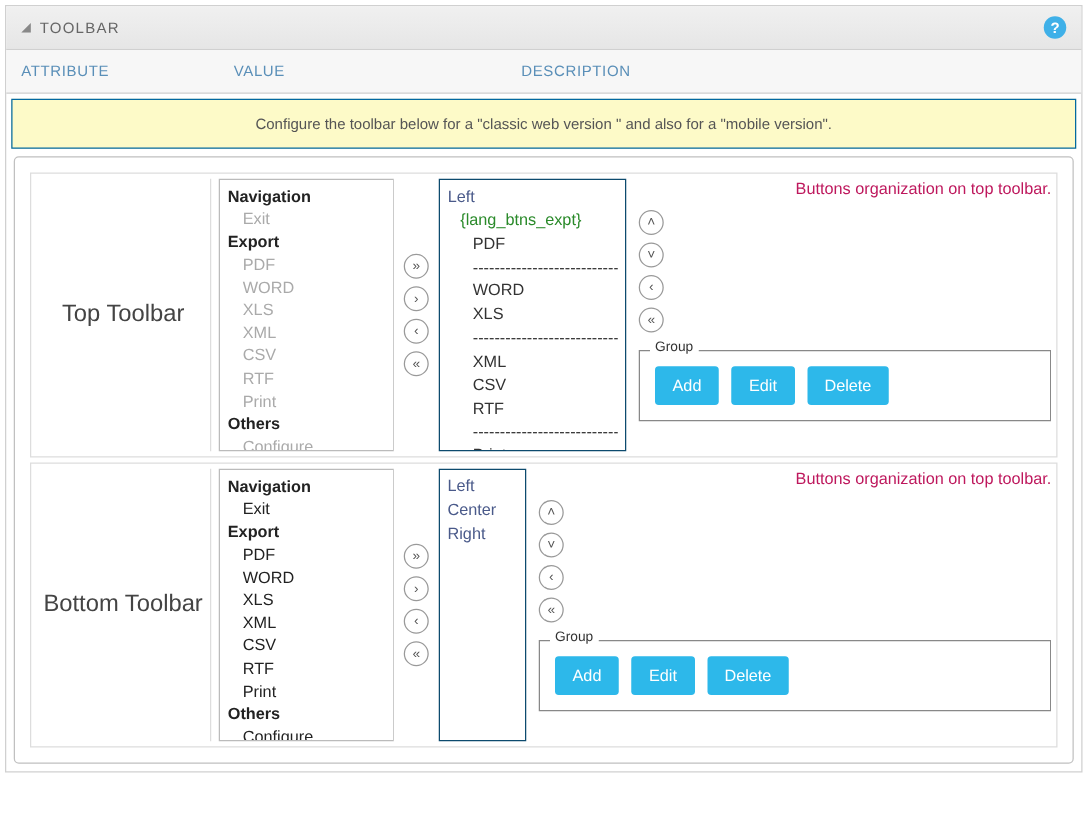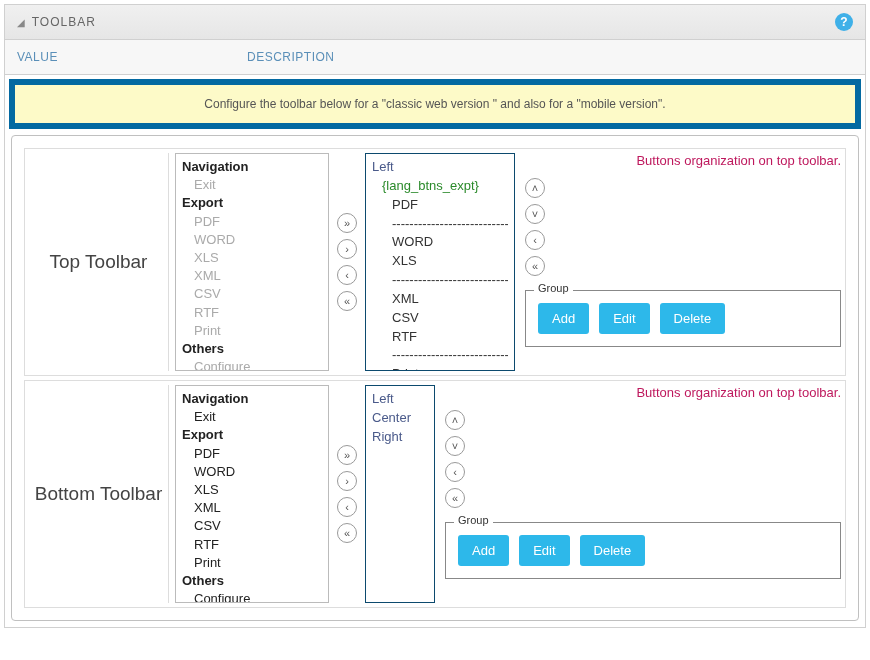--- a/index.html
+++ b/index.html
@@ -6,29 +6,29 @@
 body { font-family: Arial, sans-serif; font-size: 13px; color: #333; background: #fff; }
 .panel { border: 1px solid #d0d0d0; margin: 4px; }
 .panel-header { background: linear-gradient(#f0f0f0, #e6e6e6); border-bottom: 1px solid #d0d0d0; padding: 8px 12px; display: flex; align-items: center; justify-content: space-between; }
 .panel-title { display: flex; align-items: center; gap: 6px; color: #666; font-size: 12px; letter-spacing: 1px; }
 .collapse-icon { color: #888; font-size: 10px; }
 .help-icon { width: 18px; height: 18px; border-radius: 50%; background: #3fb0e8; color: #fff; display: flex; align-items: center; justify-content: center; font-weight: bold; font-size: 12px; cursor: pointer; }
 .column-headers { display: flex; padding: 10px 12px; background: #f7f7f7; border-bottom: 1px solid #d0d0d0; color: #5a8fb8; font-size: 12px; letter-spacing: 0.5px; }
 .col-attr { width: 170px; }
 .col-val { width: 230px; }
 .col-desc { flex: 1; }
-.alert { background: #fdfac8; border: 6px solid #0369a1; padding: 12px; text-align: center; margin: 4px; font-size: 12px; color: #555; }
+.alert { background: #fdfac8; border: 1px solid #0369a1; padding: 12px; text-align: center; margin: 4px; font-size: 12px; color: #555; }
 .tabs-container { margin: 6px; border: 1px solid #c0c0c0; border-radius: 4px; background: #fff; }
 .tab-strip { display: flex; background: linear-gradient(#f4f4f4, #dcdcdc); border-bottom: 1px solid #c0c0c0; border-radius: 4px 4px 0 0; padding-left: 6px; padding-top: 4px; }
 .tab { padding: 6px 16px; border: 1px solid #c0c0c0; border-bottom: none; margin-right: 2px; background: linear-gradient(#f0f0f0, #e0e0e0); color: #555; cursor: pointer; border-radius: 3px 3px 0 0; font-size: 12px; }
 .tab.active { background: #fff; font-weight: normal; position: relative; top: 1px; }
 .tab-content { padding: 8px; }
 .toolbar-row { display: flex; align-items: flex-start; border: 1px solid #ddd; margin: 4px; padding: 4px; }
 .row-label { width: 140px; min-width: 140px; display: flex; align-items: center; justify-content: center; align-self: stretch; font-size: 19px; color: #444; border-right: 1px solid #ddd; margin-right: 6px; }
-.listbox { border: 1px solid #bbb; width: 154px; height: 218px; overflow-y: scroll; padding: 4px 6px; font-size: 13px; line-height: 1.4; background: #fff; }
+.listbox { border: 1px solid #bbb; width: 140px; height: 218px; overflow-y: scroll; padding: 4px 6px; font-size: 13px; line-height: 1.4; background: #fff; }
 .listbox .hdr { font-weight: bold; color: #222; }
 .listbox .item { color: #aaa; padding-left: 12px; }
 .listbox .item-dk { color: #222; padding-left: 12px; }
 .listbox2 { border: 1px solid #0c4a6e; width: 150px; height: 218px; overflow-y: scroll; padding: 4px 6px; font-size: 13px; line-height: 1.45; background: #fff; }
 .lb-left { color: #4a5a8a; }
 .lb-green { color: #2a8a2a; padding-left: 10px; }
 .lb-sub { color: #333; padding-left: 20px; }
 .lb-sep { color: #333; padding-left: 20px; white-space: nowrap; overflow: hidden; }
 .btn-stack { display: flex; flex-direction: column; gap: 6px; justify-content: center; padding: 0 8px; align-self: stretch; }
 .circle-btn { width: 20px; height: 20px; border: 1px solid #999; border-radius: 50%; background: #fff; display: flex; align-items: center; justify-content: center; font-size: 11px; cursor: pointer; color: #555; }
@@ -46,20 +46,21 @@
 <div class="panel">
   <div class="panel-header">
     <div class="panel-title">
       <span class="collapse-icon">◢</span>
       <span>TOOLBAR</span>
     </div>
     <div class="help-icon">?</div>
   </div>
 
   <div class="column-headers">
+    <div class="col-attr">ATTRIBUTE</div>
     <div class="col-val">VALUE</div>
     <div class="col-desc">DESCRIPTION</div>
   </div>
 
   <div class="alert">Configure the toolbar below for a "classic web version " and also for a "mobile version".</div>
 
   <div class="tabs-container">
 
     <div class="tab-content">
 

